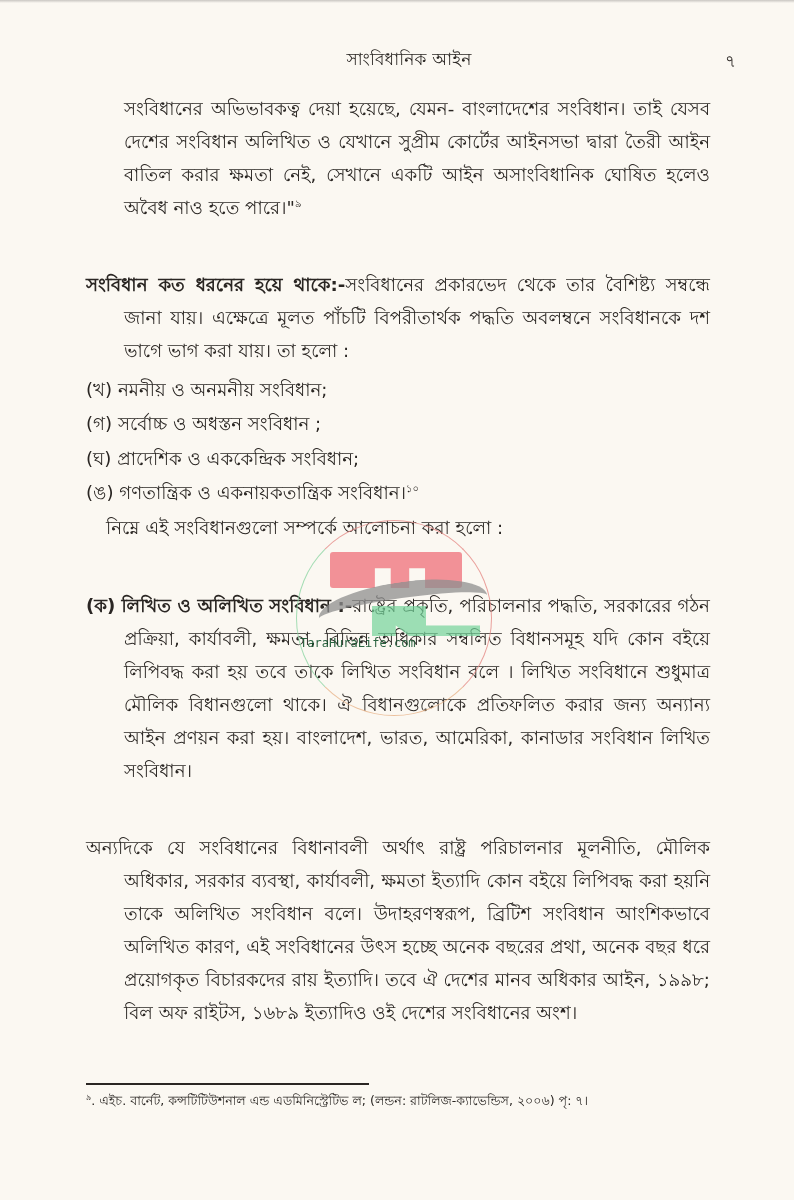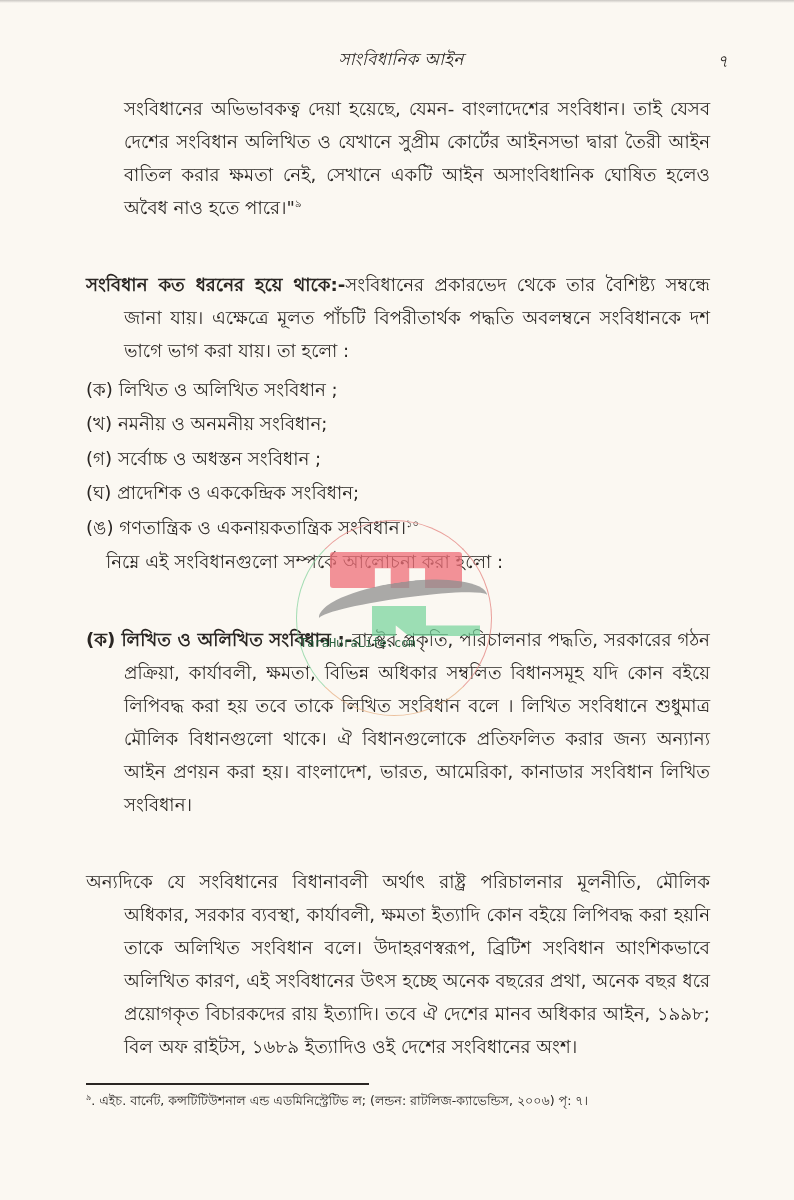--- a/index.html
+++ b/index.html
@@ -8,21 +8,21 @@
     background: #fbf8f2;
     font-family: "DejaVu Sans", "Liberation Sans", sans-serif;
     color: #2a2623;
     position: relative;
   }
   .page-top-shadow {
     position: absolute; left: 0; top: 0; width: 794px; height: 3px;
     background: linear-gradient(to bottom, #c9c6c2, rgba(251,248,242,0));
   }
   .running-head {
-    position: absolute; top: 46px; left: 4px; width: 708px; height: 24px; font-style: italic;
+    position: absolute; top: 46px; left: 12px; width: 708px; height: 24px;
   }
   .running-title {
     position: absolute; left: 0; width: 794px; text-align: center;
     font-size: 17px; letter-spacing: 0.2px;
   }
   .page-number {
     position: absolute; left: 713px; top: 2px; font-size: 17px;
   }
   .body-text {
     position: absolute; left: 86px; top: 92px; width: 624px;
@@ -84,21 +84,20 @@
   <div class="running-title">সাংবিধানিক আইন</div>
   <div class="page-number">৭</div>
 </header>
 
 <main class="body-text">
   <p class="para indent-cont" style="padding-left:38px;"><span>সংবিধানের অভিভাবকত্ব দেয়া হয়েছে, যেমন- বাংলাদেশের সংবিধান। তাই যেসব দেশের সংবিধান অলিখিত ও যেখানে সুপ্রীম কোর্টের আইনসভা দ্বারা তৈরী আইন বাতিল করার ক্ষমতা নেই, সেখানে একটি আইন অসাংবিধানিক ঘোষিত হলেও অবৈধ নাও হতে পারে।"</span><span class="sup">৯</span></p>
 
   <p class="para hang"><span class="bold">সংবিধান কত ধরনের হয়ে থাকে:-</span><span>সংবিধানের প্রকারভেদ থেকে তার বৈশিষ্ট্য সম্বন্ধে জানা যায়। এক্ষেত্রে মূলত পাঁচটি বিপরীতার্থক পদ্ধতি অবলম্বনে সংবিধানকে দশ ভাগে ভাগ করা যায়। তা হলো :</span></p>
 
   <div>
-    <p class="list-item"><span>(ক)</span> <span>লিখিত ও অলিখিত সংবিধান ;</span></p>
     <p class="list-item"><span>(খ)</span> <span>নমনীয় ও অনমনীয় সংবিধান;</span></p>
     <p class="list-item"><span>(গ)</span> <span>সর্বোচ্চ ও অধস্তন সংবিধান ;</span></p>
     <p class="list-item"><span>(ঘ)</span> <span>প্রাদেশিক ও এককেন্দ্রিক সংবিধান;</span></p>
     <p class="list-item"><span>(ঙ)</span> <span>গণতান্ত্রিক ও একনায়কতান্ত্রিক সংবিধান।</span><span class="sup">১০</span></p>
   </div>
 
   <p class="list-item" style="margin-bottom:4px;margin-left:20px;">নিম্নে এই সংবিধানগুলো সম্পর্কে আলোচনা করা হলো :</p>
 
   <p class="para hang"><span class="bold">(ক)</span> <span class="bold">লিখিত ও অলিখিত সংবিধান :-</span><span>রাষ্ট্রের প্রকৃতি, পরিচালনার পদ্ধতি, সরকারের গঠন প্রক্রিয়া, কার্যাবলী, ক্ষমতা, বিভিন্ন অধিকার সম্বলিত বিধানসমূহ যদি কোন বইয়ে লিপিবদ্ধ করা হয় তবে তাকে লিখিত সংবিধান বলে । লিখিত সংবিধানে শুধুমাত্র মৌলিক বিধানগুলো থাকে। ঐ বিধানগুলোকে প্রতিফলিত করার জন্য অন্যান্য আইন প্রণয়ন করা হয়। বাংলাদেশ, ভারত, আমেরিকা, কানাডার সংবিধান লিখিত সংবিধান।</span></p>
 

